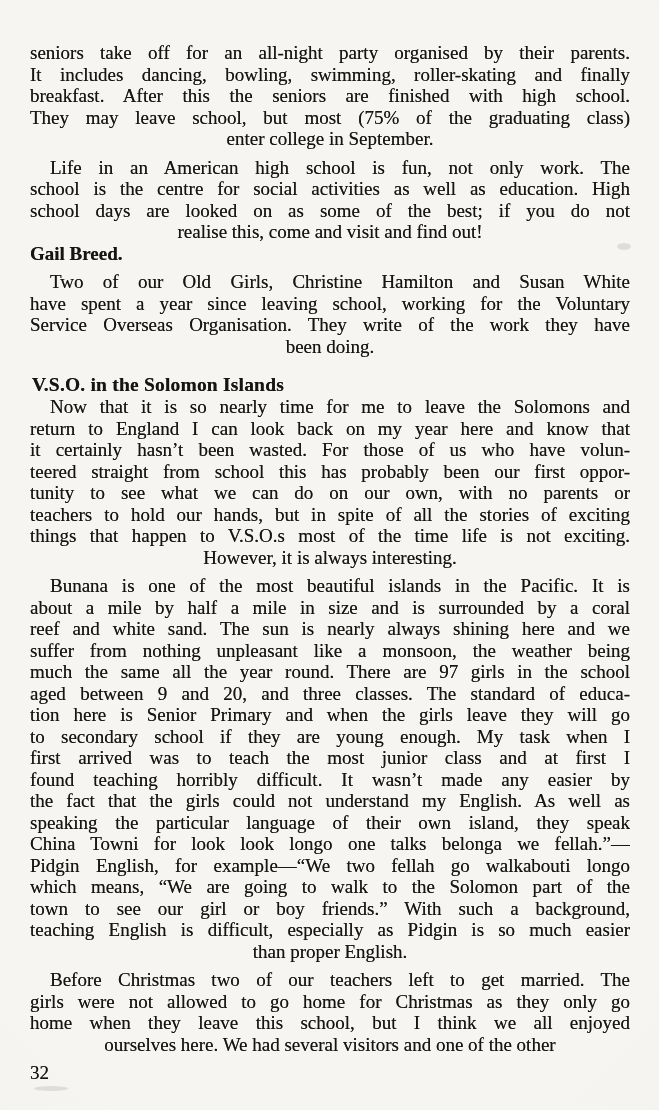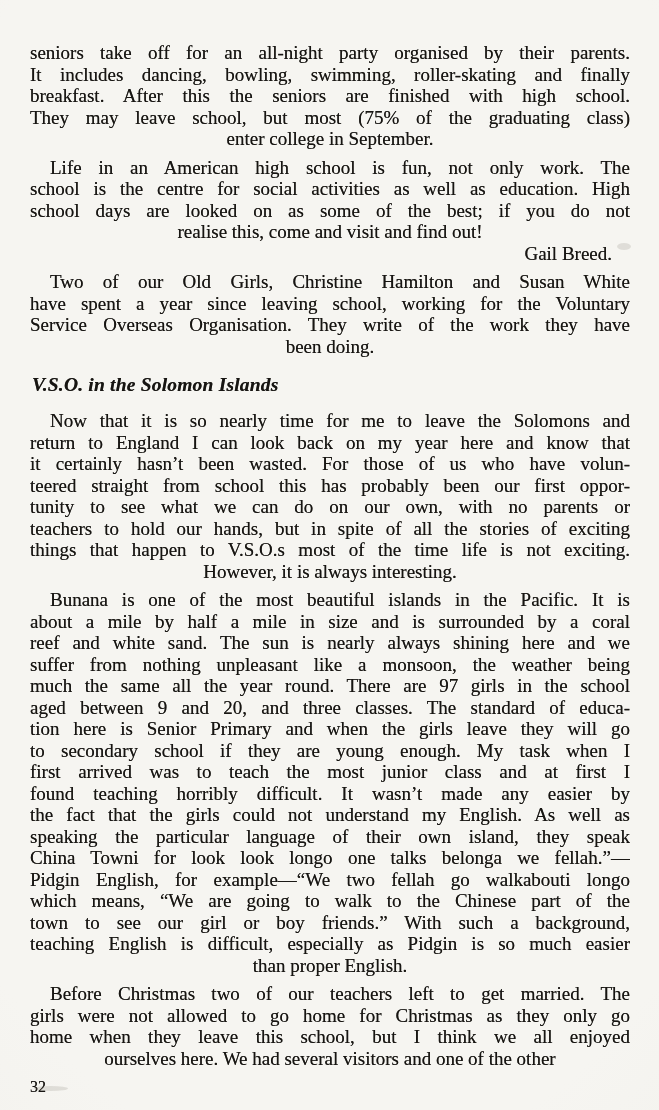--- a/index.html
+++ b/index.html
@@ -50,34 +50,34 @@
     text-align: center;
   }
   .line.line-last::after {
     content: none;
   }
   .para.indent .line:first-child {
     text-indent: 20px;
   }
   .signature {
     height: 21.5px;
-    text-align: right;
+    text-align: left;
     padding-right: 18px;
+    font-weight: bold;
   }
   .heading {
     font-size: 19.5px;
     font-weight: bold;
     line-height: 22px;
-    margin: 17px 0 14px 2px;
+    margin: 17px 0 0 2px;
     letter-spacing: 0.2px;
-    font-style: italic;
   }
   .page-number {
     margin-top: 3px;
-    font-size: 16px;
+    font-size: 19px;
   }
   
   .smudge {
     position: absolute;
     background: rgba(120, 115, 108, 0.18);
     border-radius: 50%;
   }
   .smudge-1 { left: 617px; top: 243px; width: 14px; height: 7px; }
   .smudge-2 { left: 34px;  top: 1086px; width: 34px; height: 5px; }
 </style>
@@ -133,21 +133,21 @@
         <div class="line">much the same all the year round. There are 97 girls in the school</div>
         <div class="line">aged between 9 and 20, and three classes. The standard of educa-</div>
         <div class="line">tion here is Senior Primary and when the girls leave they will go</div>
         <div class="line">to secondary school if they are young enough. My task when I</div>
         <div class="line">first arrived was to teach the most junior class and at first I</div>
         <div class="line">found teaching horribly difficult. It wasn’t made any easier by</div>
         <div class="line">the fact that the girls could not understand my English. As well as</div>
         <div class="line">speaking the particular language of their own island, they speak</div>
         <div class="line">China Towni for look look longo one talks belonga we fellah.”—</div>
         <div class="line">Pidgin English, for example—“We two fellah go walkabouti longo</div>
-        <div class="line">which means, “We are going to walk to the Chinese part of the</div>
+        <div class="line">which means, “We are going to walk to the Solomon part of the</div>
         <div class="line">town to see our girl or boy friends.” With such a background,</div>
         <div class="line">teaching English is difficult, especially as Pidgin is so much easier</div>
         <div class="line line-last">than proper English.</div>
       </div>
 
     <div class="block para indent">
         <div class="line">Before Christmas two of our teachers left to get married. The</div>
         <div class="line">girls were not allowed to go home for Christmas as they only go</div>
         <div class="line">home when they leave this school, but I think we all enjoyed</div>
         <div class="line line-last">ourselves here. We had several visitors and one of the other</div>

